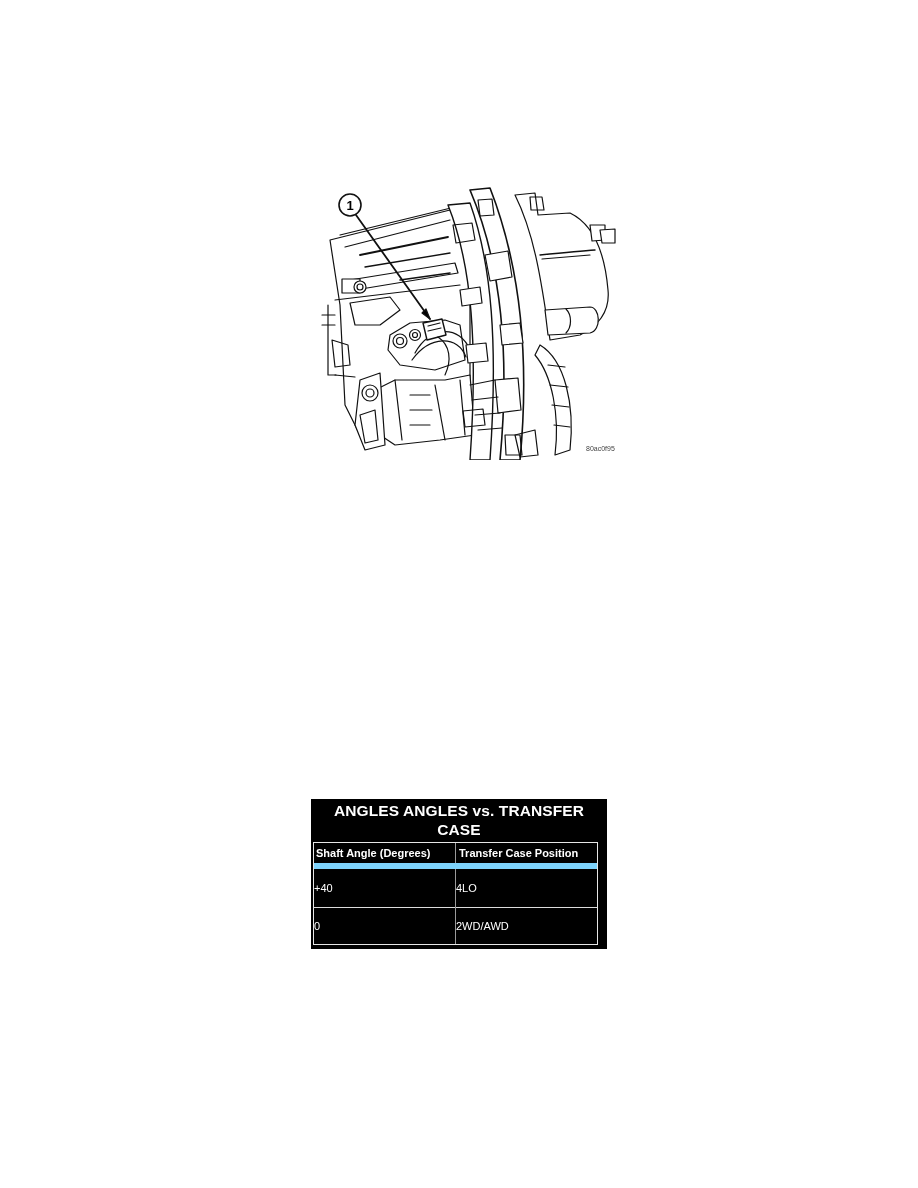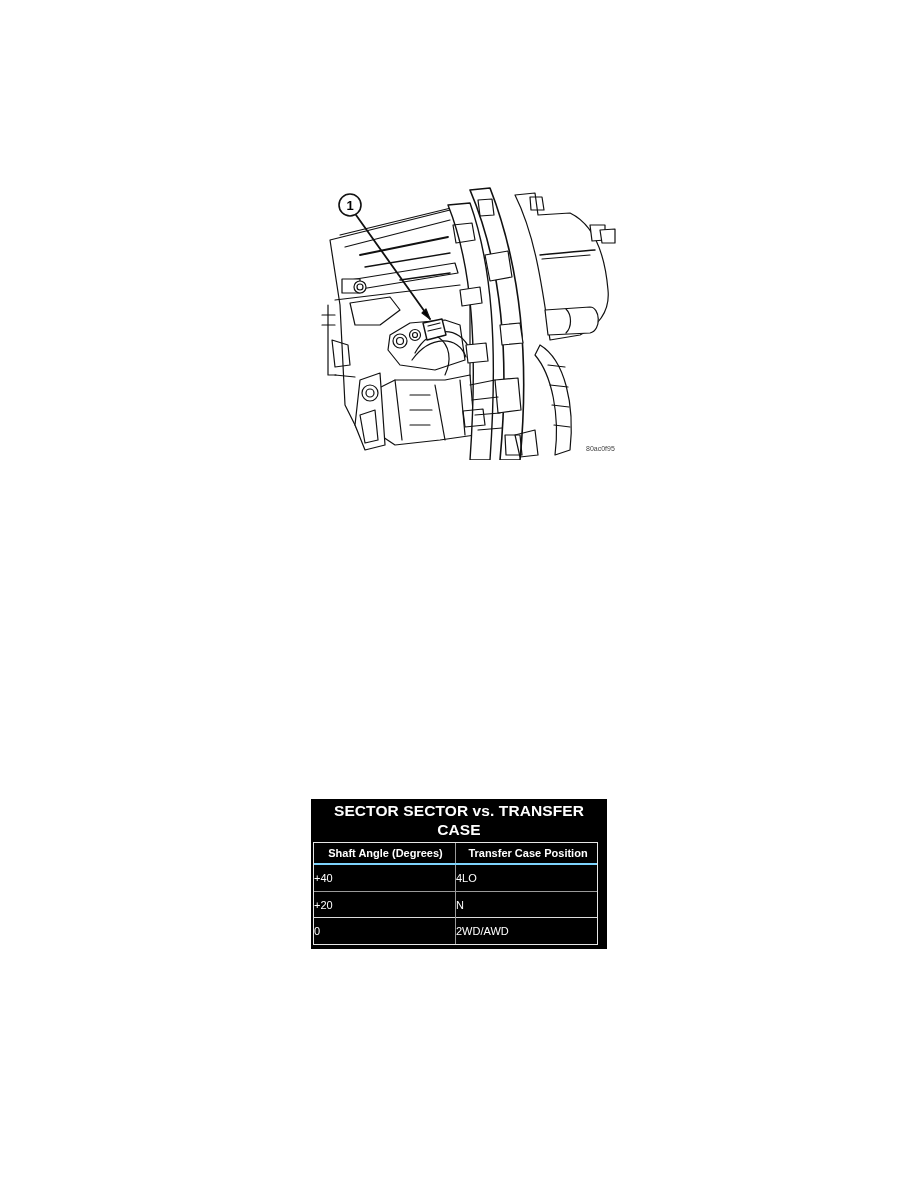--- a/index.html
+++ b/index.html
@@ -6,21 +6,21 @@
     body { width:918px; height:1188px; position:relative; overflow:hidden; font-family:"Liberation Sans", sans-serif; }
     .figure { position:absolute; left:320px; top:185px; width:300px; height:275px; }
     .figure svg { width:100%; height:100%; display:block; }
     .fig-code { position:absolute; left:586px; top:445px; font-size:7px; color:#444; font-family:"Liberation Sans", sans-serif; letter-spacing:0px; }
     .callout-num { font-family:"Liberation Sans", sans-serif; font-weight:bold; font-size:13px; }
     .table-panel { position:absolute; left:311px; top:799px; width:296px; height:150px; background:#000; color:#fff; }
     .table-title { position:absolute; left:0; top:2px; width:296px; text-align:center; font-weight:bold; font-size:15.5px; line-height:19px; letter-spacing:0.1px; }
     .table-wrap { position:absolute; left:2px; top:43px; width:285px; height:103px; border:1.5px solid #e6e6e6; box-sizing:border-box; }
     table.angles { width:100%; height:100%; border-collapse:collapse; table-layout:fixed; }
     table.angles th, table.angles td { font-size:11px; color:#fff; padding:0; }
-    table.angles th { font-weight:bold; height:20px; border-bottom:2px solid #7dd3fc; text-align:center; padding-left:2px; }
+    table.angles th { font-weight:bold; height:20px; border-bottom:6px solid #7dd3fc; text-align:left; padding-left:2px; }
     table.angles td { height:20px; border-top:1px solid #9a9a9a; font-weight:normal; }
     table.angles tr:last-child td { border-top:1.5px solid #dcdcdc; }
     table.angles .c1 { width:139px; border-right:1px solid #9a9a9a; }
     table.angles th.c2 { padding-left:3px; }
   </style>
 </head>
 <body>
 
 <div class="figure">
   <svg viewBox="0 0 300 275" xmlns="http://www.w3.org/2000/svg" fill="none" stroke="#111" stroke-width="1.2" stroke-linejoin="round" stroke-linecap="round">
@@ -101,39 +101,35 @@
       <line x1="36" y1="30" x2="110" y2="134" stroke-width="1.8"></line>
       <path d="M110 134 L102 128 L106 124 Z" fill="#000"></path>
     </g>
   </svg>
 </div>
 
 <div class="fig-code">80ac0f95</div>
 
 <div class="table-panel">
   <div class="table-title">
-    <div>SECTOR SECTOR vs. TRANSFER CASE</div>
+    <div>ANGLES ANGLES vs. TRANSFER CASE</div>
   </div>
   <div class="table-wrap">
     <table class="angles">
       <thead>
         <tr>
           <th class="c1">Shaft Angle (Degrees)</th>
           <th class="c2">Transfer Case Position</th>
         </tr>
       </thead>
       <tbody>
         <tr>
           <td class="c1">+40</td>
           <td>4LO</td>
         </tr>
         <tr>
-          <td class="c1">+20</td>
-          <td>N</td>
-        </tr>
-        <tr>
           <td class="c1">0</td>
           <td>2WD/AWD</td>
         </tr>
       </tbody>
     </table>
   </div>
 </div>
 
 </body></html>

